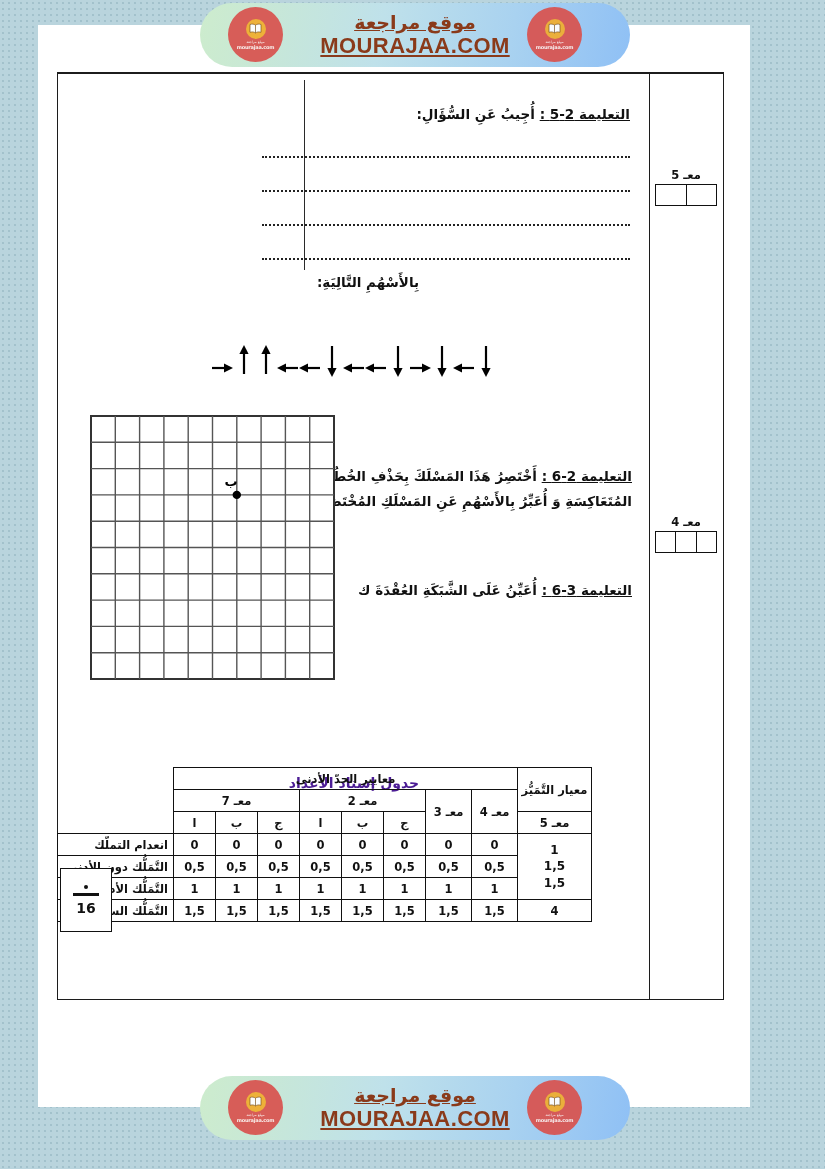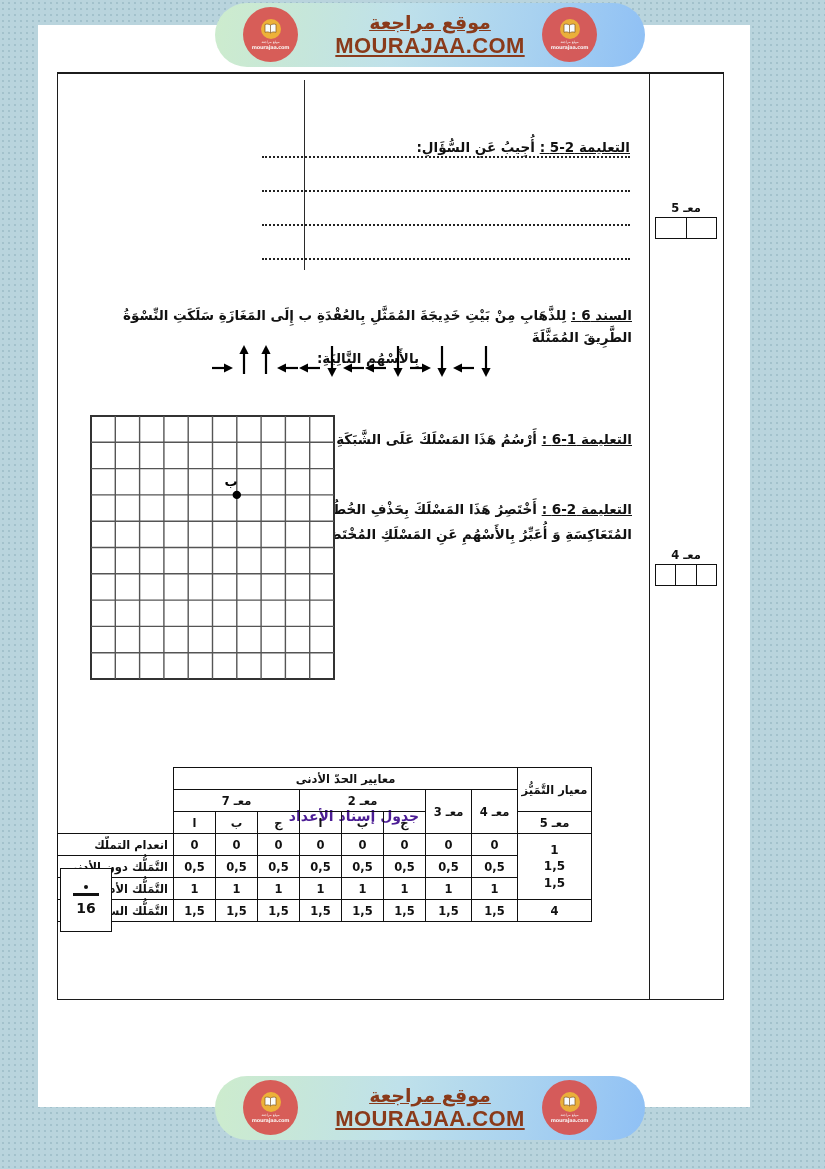--- a/index.html
+++ b/index.html
@@ -32,21 +32,21 @@
     left: 38px;
     top: 25px;
     width: 712px;
     height: 1082px;
     background: #ffffff;
   }
 
   
   .banner {
     position: absolute;
-    left: 15px;
+    left: 0;
     width: 661px;
     height: 70px;
     z-index: 40;
   }
   .banner.top { top: 0; }
   .banner.bottom { top: 1073px; }
 
   .banner-pill {
     position: absolute;
     left: 200px;
@@ -180,21 +180,20 @@
     top: 0;
     bottom: 0;
     direction: rtl;
     text-align: right;
   }
 
   .ar {
     font-family: "DejaVu Sans", "Liberation Sans", sans-serif;
     color: #111;
     direction: rtl;
-    margin-top: 33px;
   }
 
   .instr {
     position: absolute;
     font-size: 13.5px;
     font-weight: bold;
     line-height: 1.85;
   }
   .instr .lead {
     text-decoration: underline;
@@ -416,24 +415,20 @@
       <span class="lead">التعليمة 2-5 :</span>
       <span>أُجِيبُ عَنِ السُّؤَالِ:</span>
     </div>
 
     <div class="dots" style="top:84px; right:20px; width:368px;"></div>
     <div class="dots" style="top:118px; right:20px; width:368px;"></div>
     <div class="dots" style="top:152px; right:20px; width:368px;"></div>
     <div class="dots" style="top:186px; right:20px; width:368px;"></div>
 
     <div class="instr ar" style="top:200px; right:18px; left:46px; font-weight:bold; line-height:1.6;">
-      <div>
-        <span class="lead">السند 6 :</span>
-        <span>لِلذَّهَابِ مِنْ بَيْتِ خَدِيجَةَ المُمَثَّلِ بِالعُقْدَةِ ب  إِلَى المَغَازَةِ سَلَكَتِ النِّسْوَةُ الطَّرِيقَ المُمَثَّلَةَ</span>
-      </div>
       <div style="text-align:center;">بِالأَسْهُمِ التَّالِيَةِ:</div>
     </div>
 
     <div class="arrows" style="top:272px; right:30px; left:30px;">
       <span class="arrow">
         <svg width="22" height="34" viewBox="0 0 22 34">
             <g stroke="#000" stroke-width="2.2" fill="none">
           <line x1="11" y1="2" x2="11" y2="28"></line>
             </g>
             <polygon points="11,33 6.4,24 15.6,24" fill="#000"></polygon>
@@ -531,35 +526,35 @@
         <svg width="22" height="34" viewBox="0 0 22 34">
             <g stroke="#000" stroke-width="2.2" fill="none">
           <line x1="1" y1="24" x2="17" y2="24"></line>
             </g>
             <polygon points="22,24 13,19.6 13,28.4" fill="#000"></polygon>
           </svg>
       </span>
     </div>
 
     <div class="instr ar" style="top:322px; right:18px; width:330px;">
-      <div>
-        <span class="lead">التعليمة 1-6 :</span>
-        <span>أَرْسُمُ هَذَا المَسْلَكَ عَلَى الشَّبَكَةِ</span>
-      </div>
     </div>
 
     <div class="instr ar" style="top:392px; right:18px; width:330px;">
       <div>
         <span class="lead">التعليمة 2-6 :</span>
         <span>أَخْتَصِرُ هَذَا المَسْلَكَ بِحَذْفِ الخُطُوَاتِ</span>
       </div>
       <div>المُتَعَاكِسَةِ وَ أُعَبِّرُ بِالأَسْهُمِ عَنِ المَسْلَكِ المُخْتَصَرِ.</div>
     </div>
 
     <div class="instr ar" style="top:506px; right:18px; width:330px;">
+      <div>
+        <span class="lead">التعليمة 3-6 :</span>
+        <span>أُعَيِّنُ عَلَى الشَّبَكَةِ العُقْدَةَ  ك</span>
+      </div>
     </div>
 
     <div class="grid-wrap">
       <svg width="245" height="265" viewBox="0 0 245 265">
         <rect x="1" y="1" width="243" height="263" fill="#fff" stroke="#333" stroke-width="2"></rect>
         <g stroke="#555" stroke-width="1.4">
           <line x1="25.3" y1="1" x2="25.3" y2="264"></line>
           <line x1="49.6" y1="1" x2="49.6" y2="264"></line>
           <line x1="73.9" y1="1" x2="73.9" y2="264"></line>
           <line x1="98.2" y1="1" x2="98.2" y2="264"></line>

